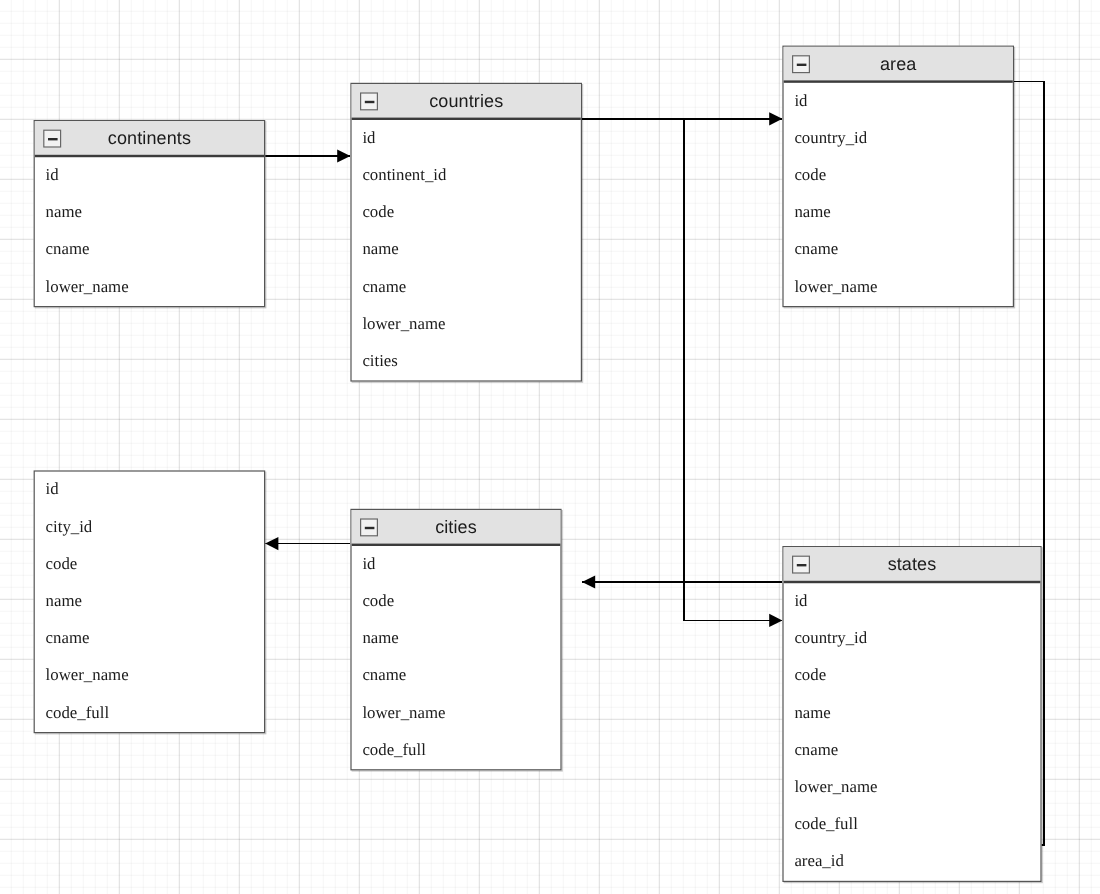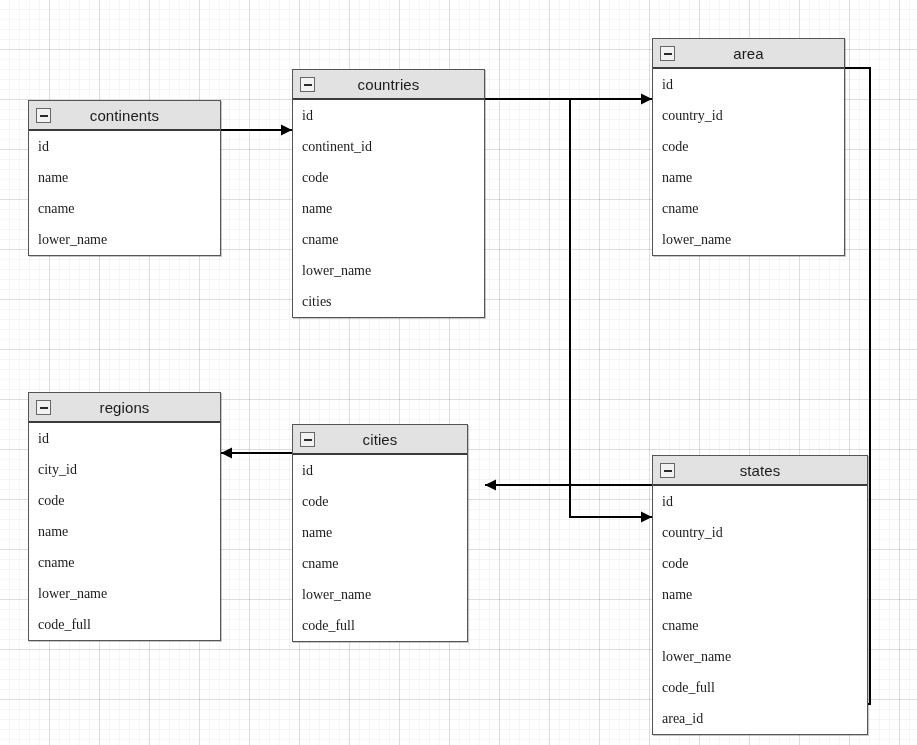--- a/index.html
+++ b/index.html
@@ -173,24 +173,20 @@
         <ul class="entity-fields">
           <li class="field-row">id</li>
           <li class="field-row">country_id</li>
           <li class="field-row">code</li>
           <li class="field-row">name</li>
           <li class="field-row">cname</li>
           <li class="field-row">lower_name</li>
         </ul>
       </div>
       <div class="entity" style="left: 28px; top: 375px; width: 193px;">
-        <div class="entity-header">
-          <span class="collapse-icon"></span>
-          <span class="entity-title">regions</span>
-        </div>
         <ul class="entity-fields">
           <li class="field-row">id</li>
           <li class="field-row">city_id</li>
           <li class="field-row">code</li>
           <li class="field-row">name</li>
           <li class="field-row">cname</li>
           <li class="field-row">lower_name</li>
           <li class="field-row">code_full</li>
         </ul>
       </div>

